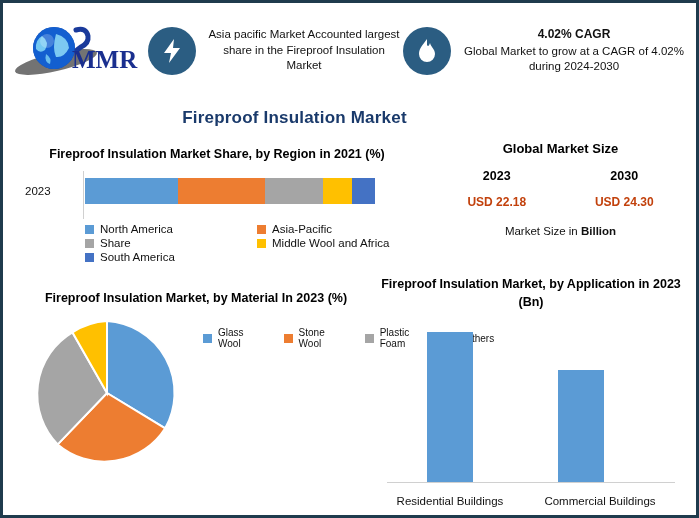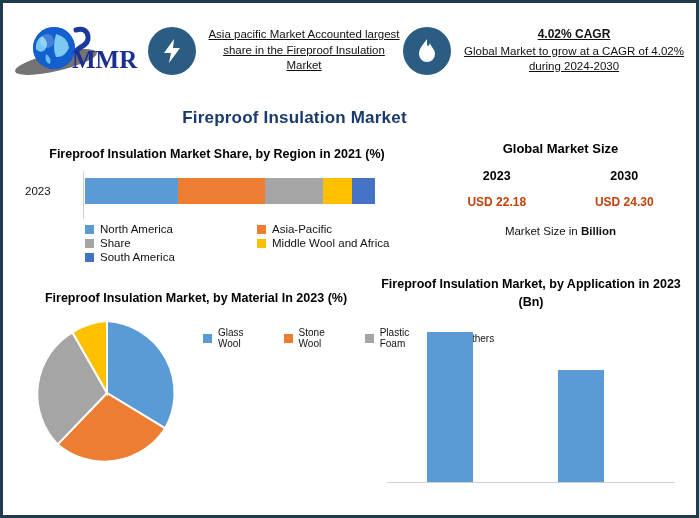--- a/index.html
+++ b/index.html
@@ -39,21 +39,20 @@
 
   .circle-icon {
     width: 48px; height: 48px; border-radius: 50%;
     background: #2b5d82;
     display: flex; align-items: center; justify-content: center;
     flex-shrink: 0;
   }
   .hdr-text {
     font-size: 11.5px; color: #111111; line-height: 1.35;
     text-align: center;
-    text-decoration: underline;
   }
   .hdr-text .strong {
     display: block; font-weight: bold; font-size: 12px; margin-bottom: 1px;
   }
 
   
   .main-title {
     position: absolute; left: 0; top: 105px; width: 583px;
     text-align: center;
     font-size: 17px; font-weight: bold; color: #1a3a6b;
@@ -272,16 +271,20 @@
     </div>
   </div>
 
   <div class="col-panel">
     <div class="panel-title">Fireproof Insulation Market, by Application in 2023 (Bn)</div>
 
     <div class="col-area">
       <div class="col-baseline"></div>
       <div class="col-bar b1" style="height:150px;"></div>
       <div class="col-bar b2" style="height:112px;"></div>
+      <div class="col-cats">
+        <span>Residential Buildings</span>
+        <span>Commercial Buildings</span>
+      </div>
     </div>
   </div>
 
 </div>
 
 </body></html>

